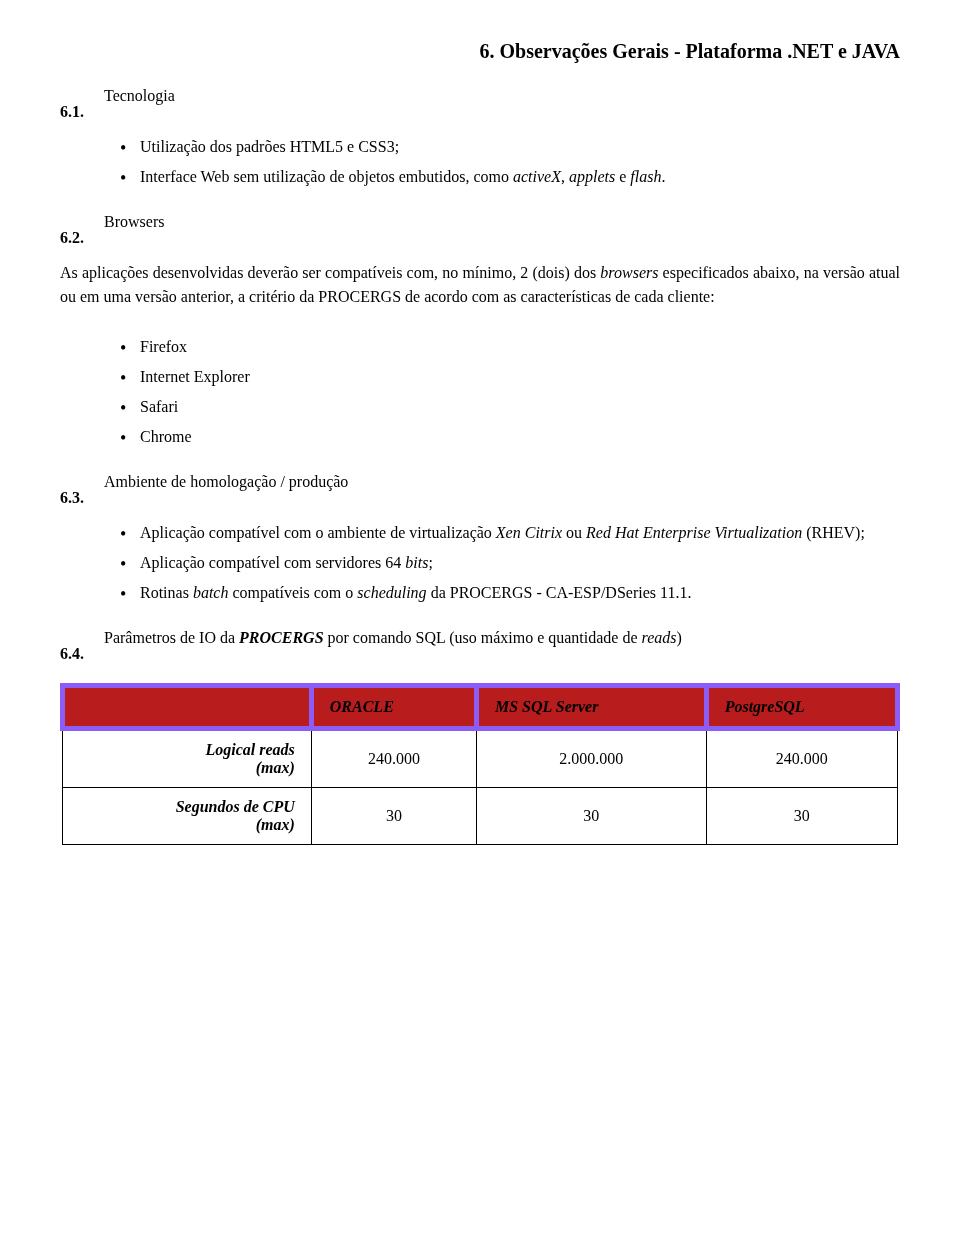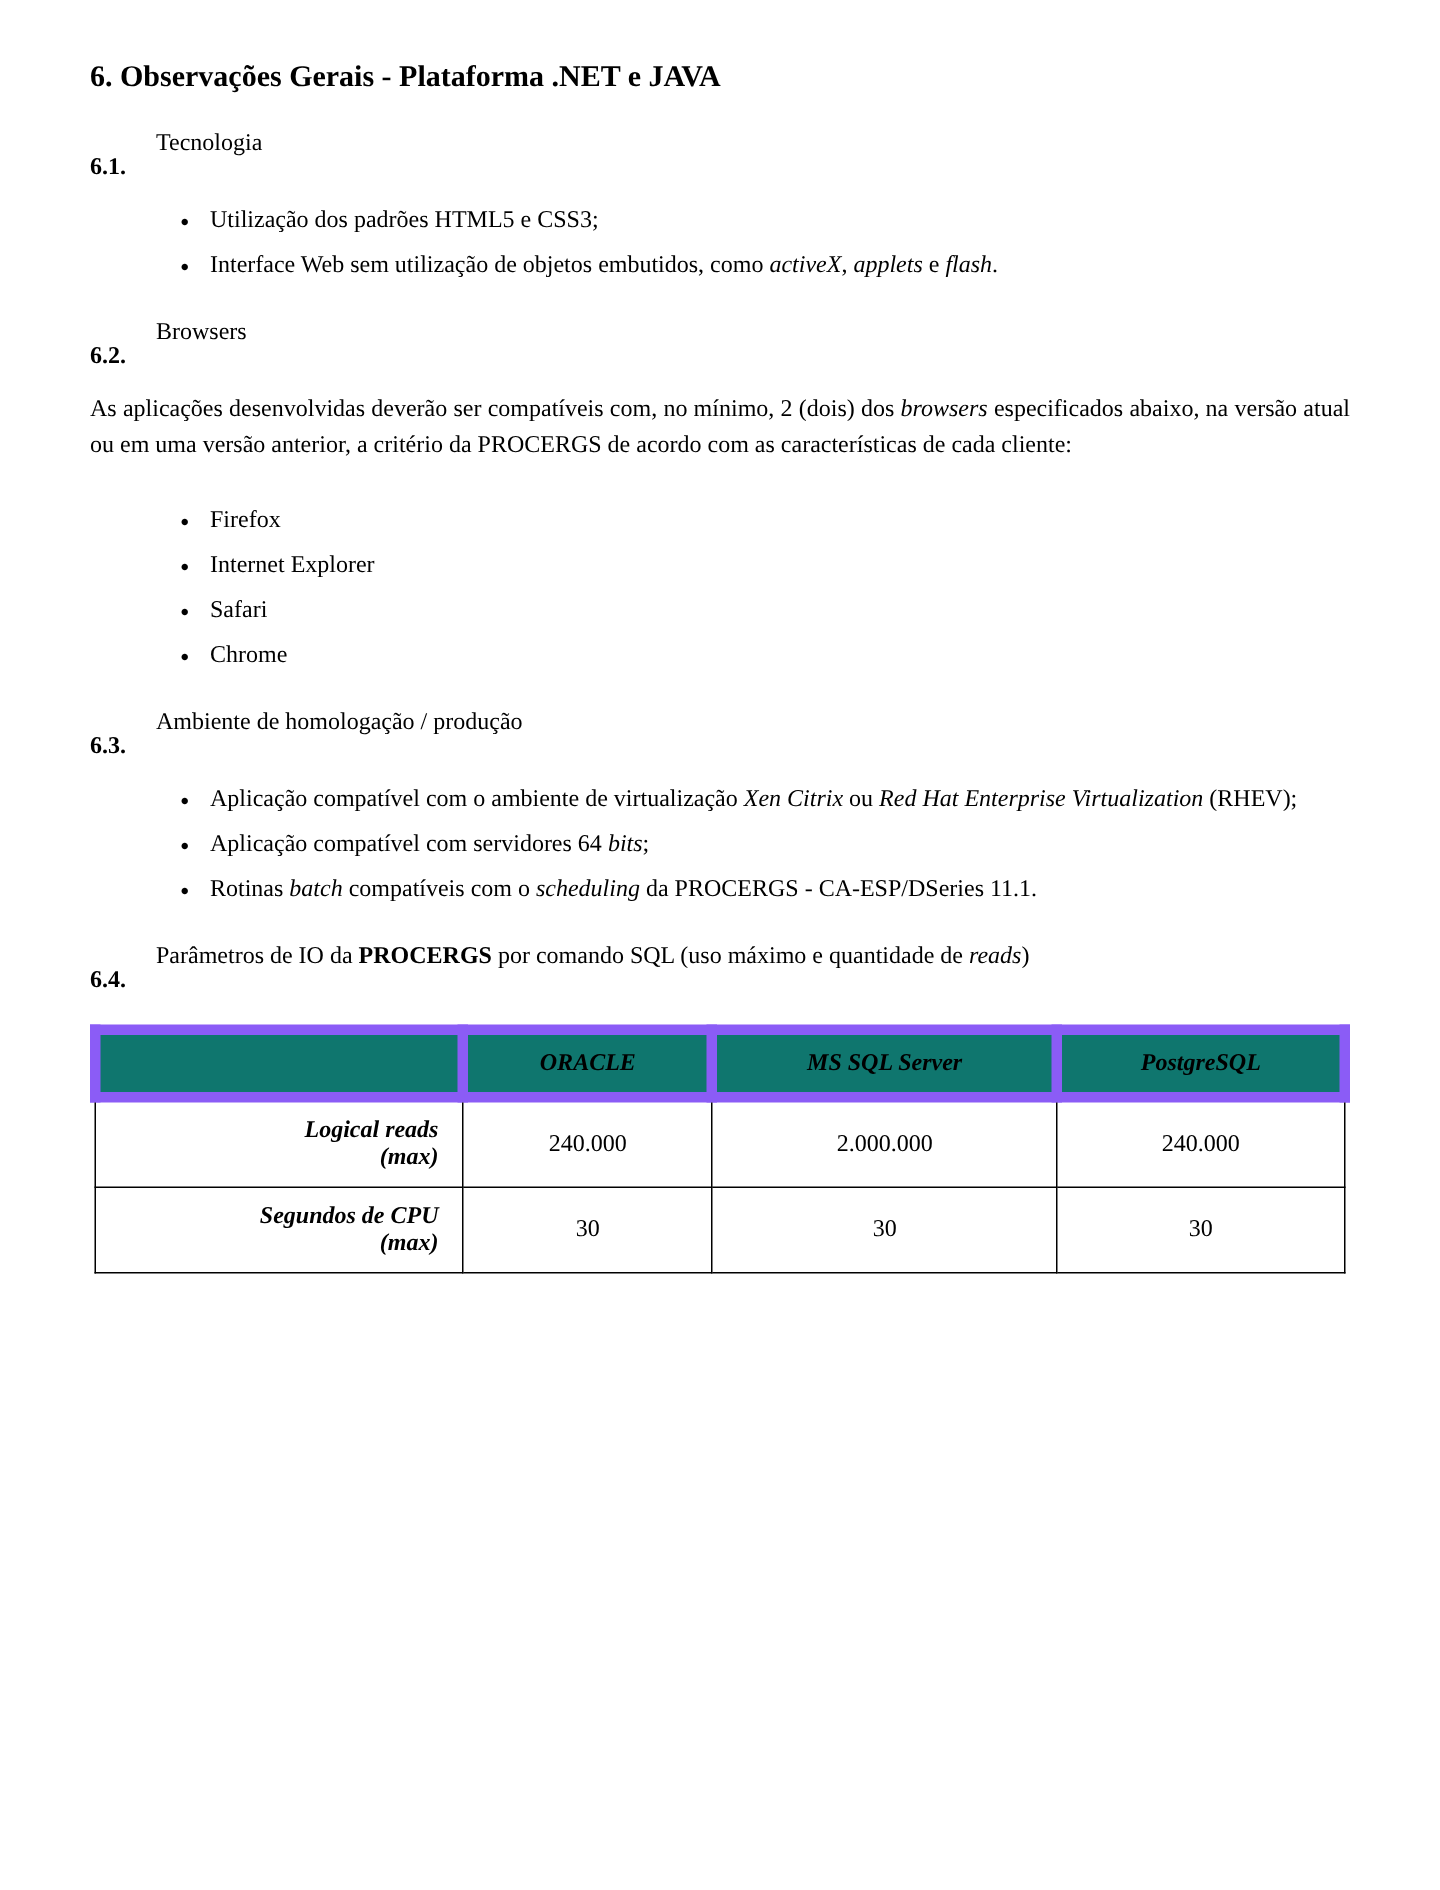--- a/index.html
+++ b/index.html
@@ -19,20 +19,21 @@
     }
 
     .page-content {
       max-width: 860px;
     }
 
     h1.main-heading {
       font-size: 20px;
       font-weight: bold;
       margin-bottom: 24px;
+      text-align: right;
     }
 
     p {
       margin-bottom: 26px;
       line-height: 1.5;
       text-align: justify;
     }
 
     ul.bullet-list {
       list-style: none;
@@ -57,36 +58,37 @@
     .section-block {
       margin-bottom: 24px;
     }
 
     em, i {
       font-style: italic;
     }
 
     strong, b {
       font-weight: bold;
+      font-style: italic;
     }
 
     
     .data-table {
       width: 100%;
       border-collapse: collapse;
       margin-top: 20px;
     }
 
     .data-table th {
-      border: 7px solid #8b5cf6;
+      border: 5px solid #8b5cf6;
       padding: 10px 16px;
-      text-align: center;
-      font-style: italic;
-      font-weight: bold;
-      background: #0f766e;
+      text-align: left;
+      font-style: italic;
+      font-weight: bold;
+      background: #b91c1c;
     }
 
     .data-table td {
       border: 1px solid #000;
       padding: 10px 16px;
       text-align: center;
     }
 
     .data-table td.row-label {
       font-style: italic;

